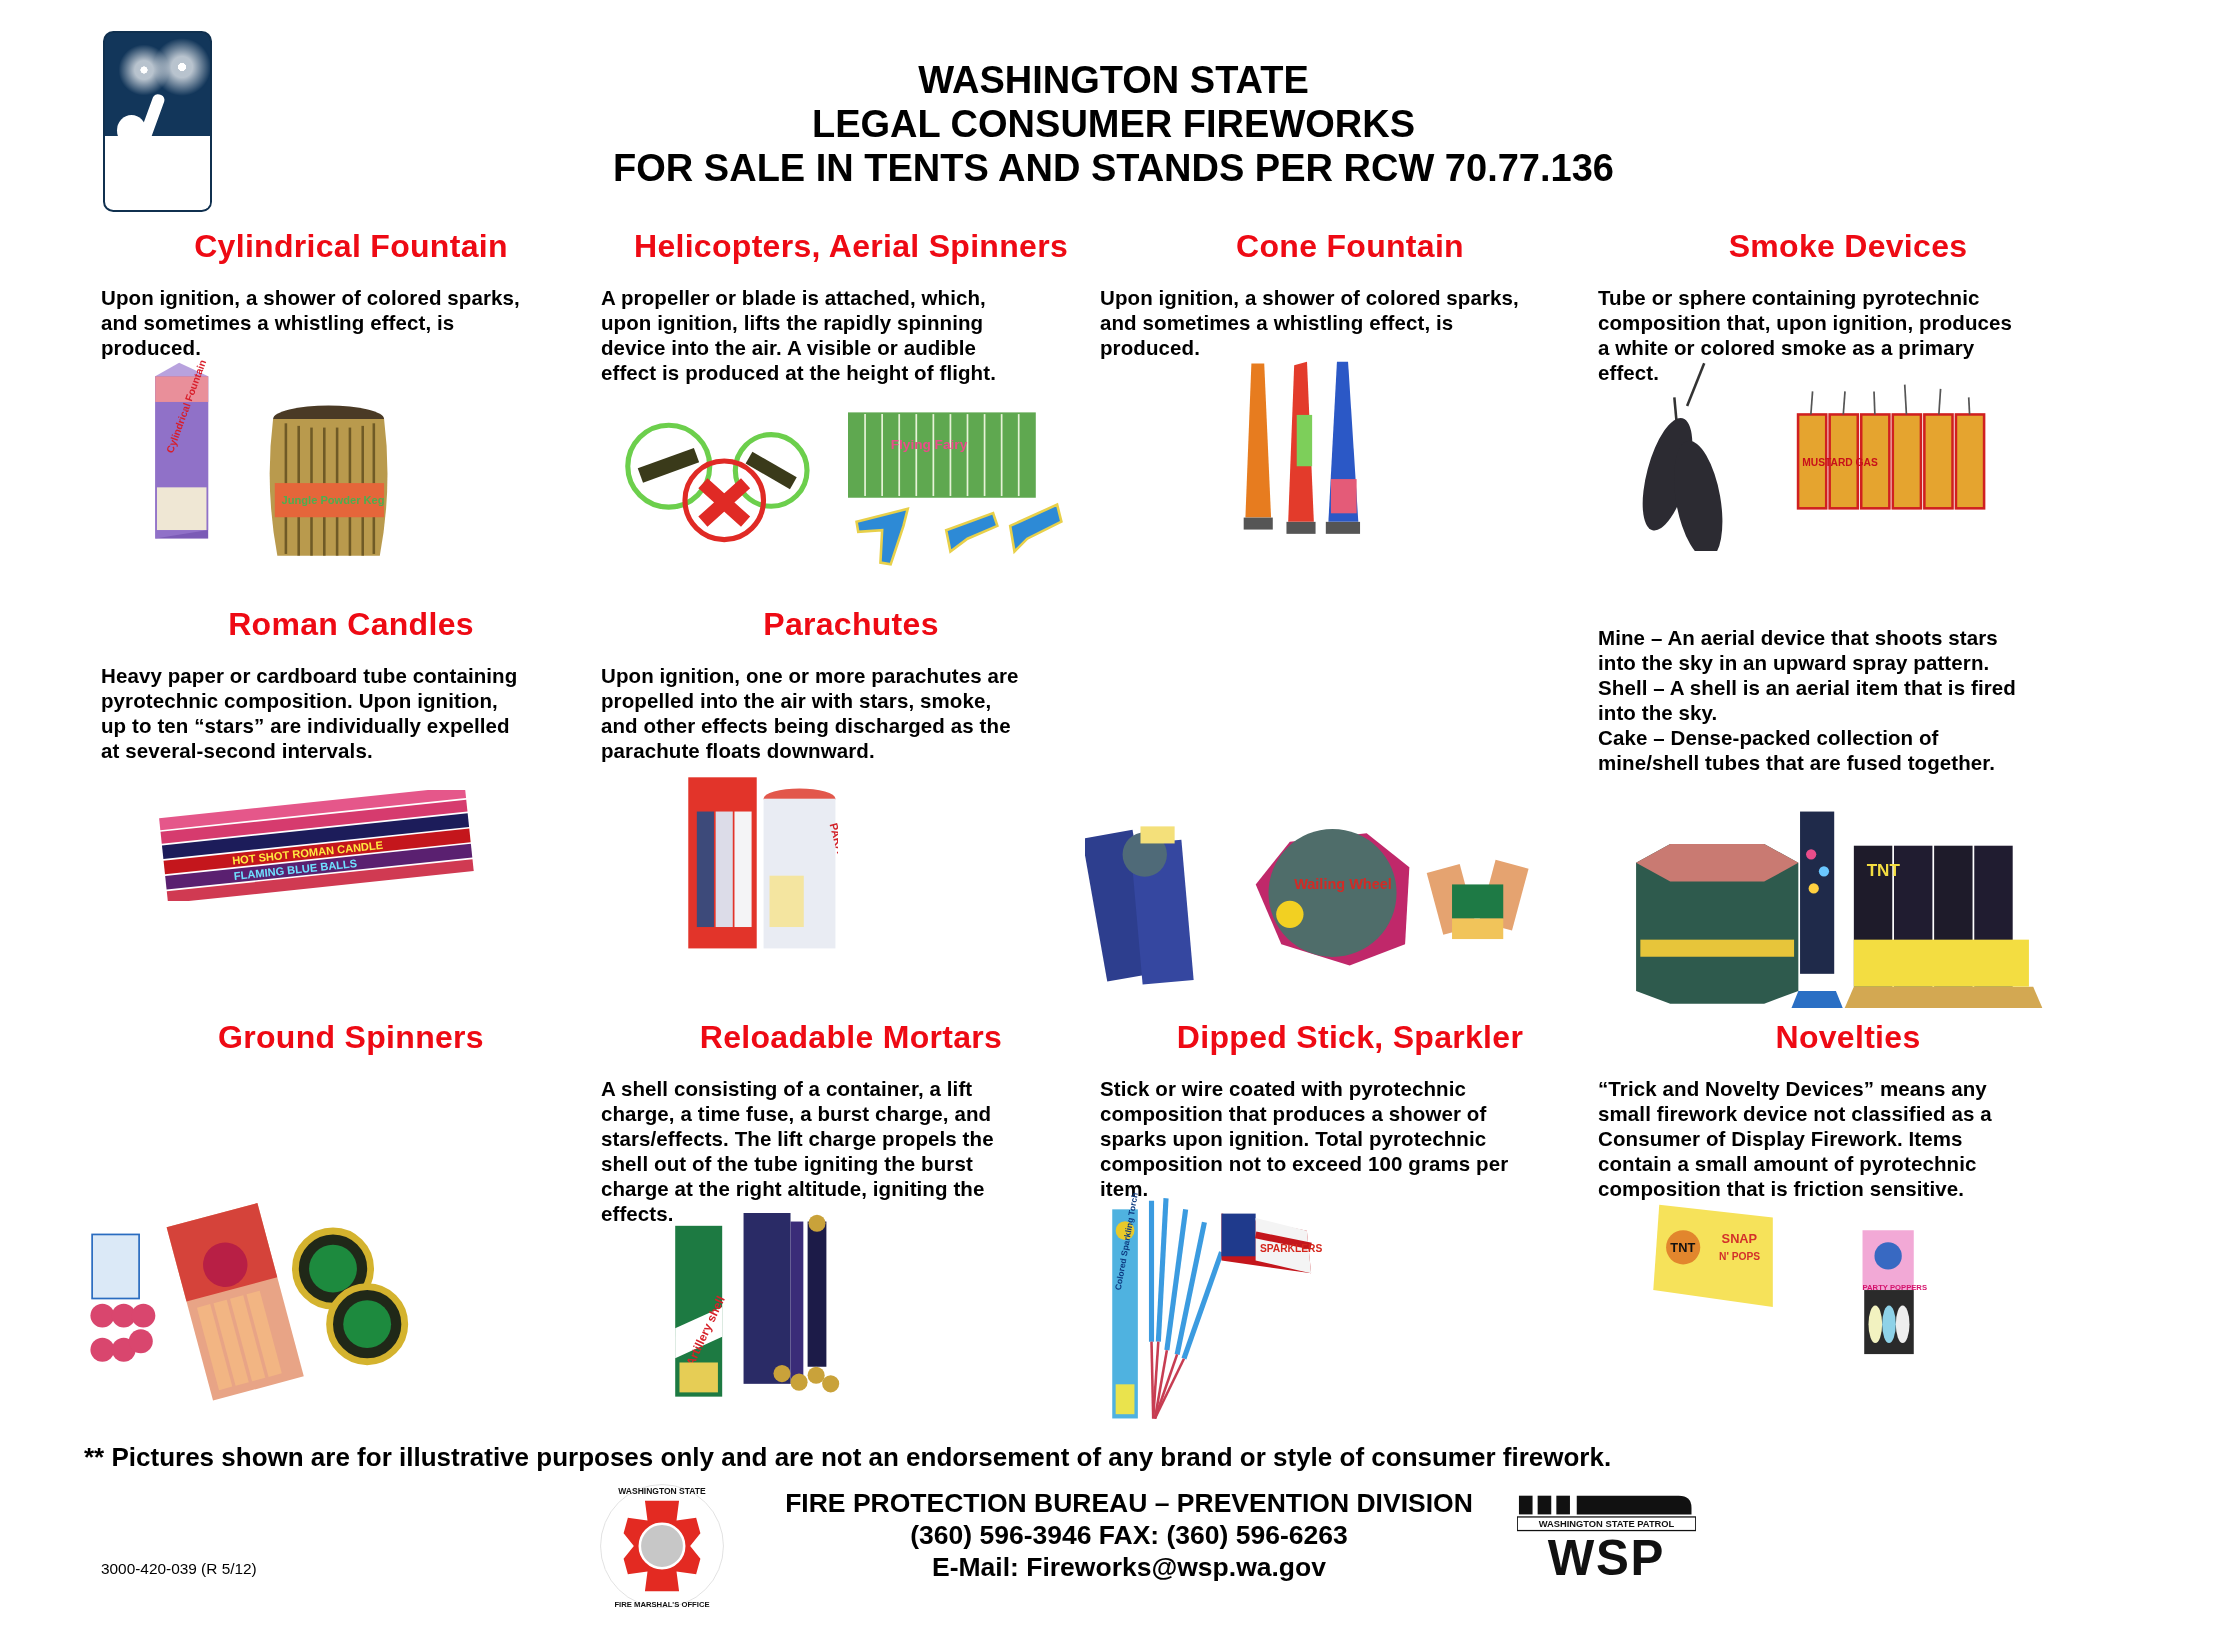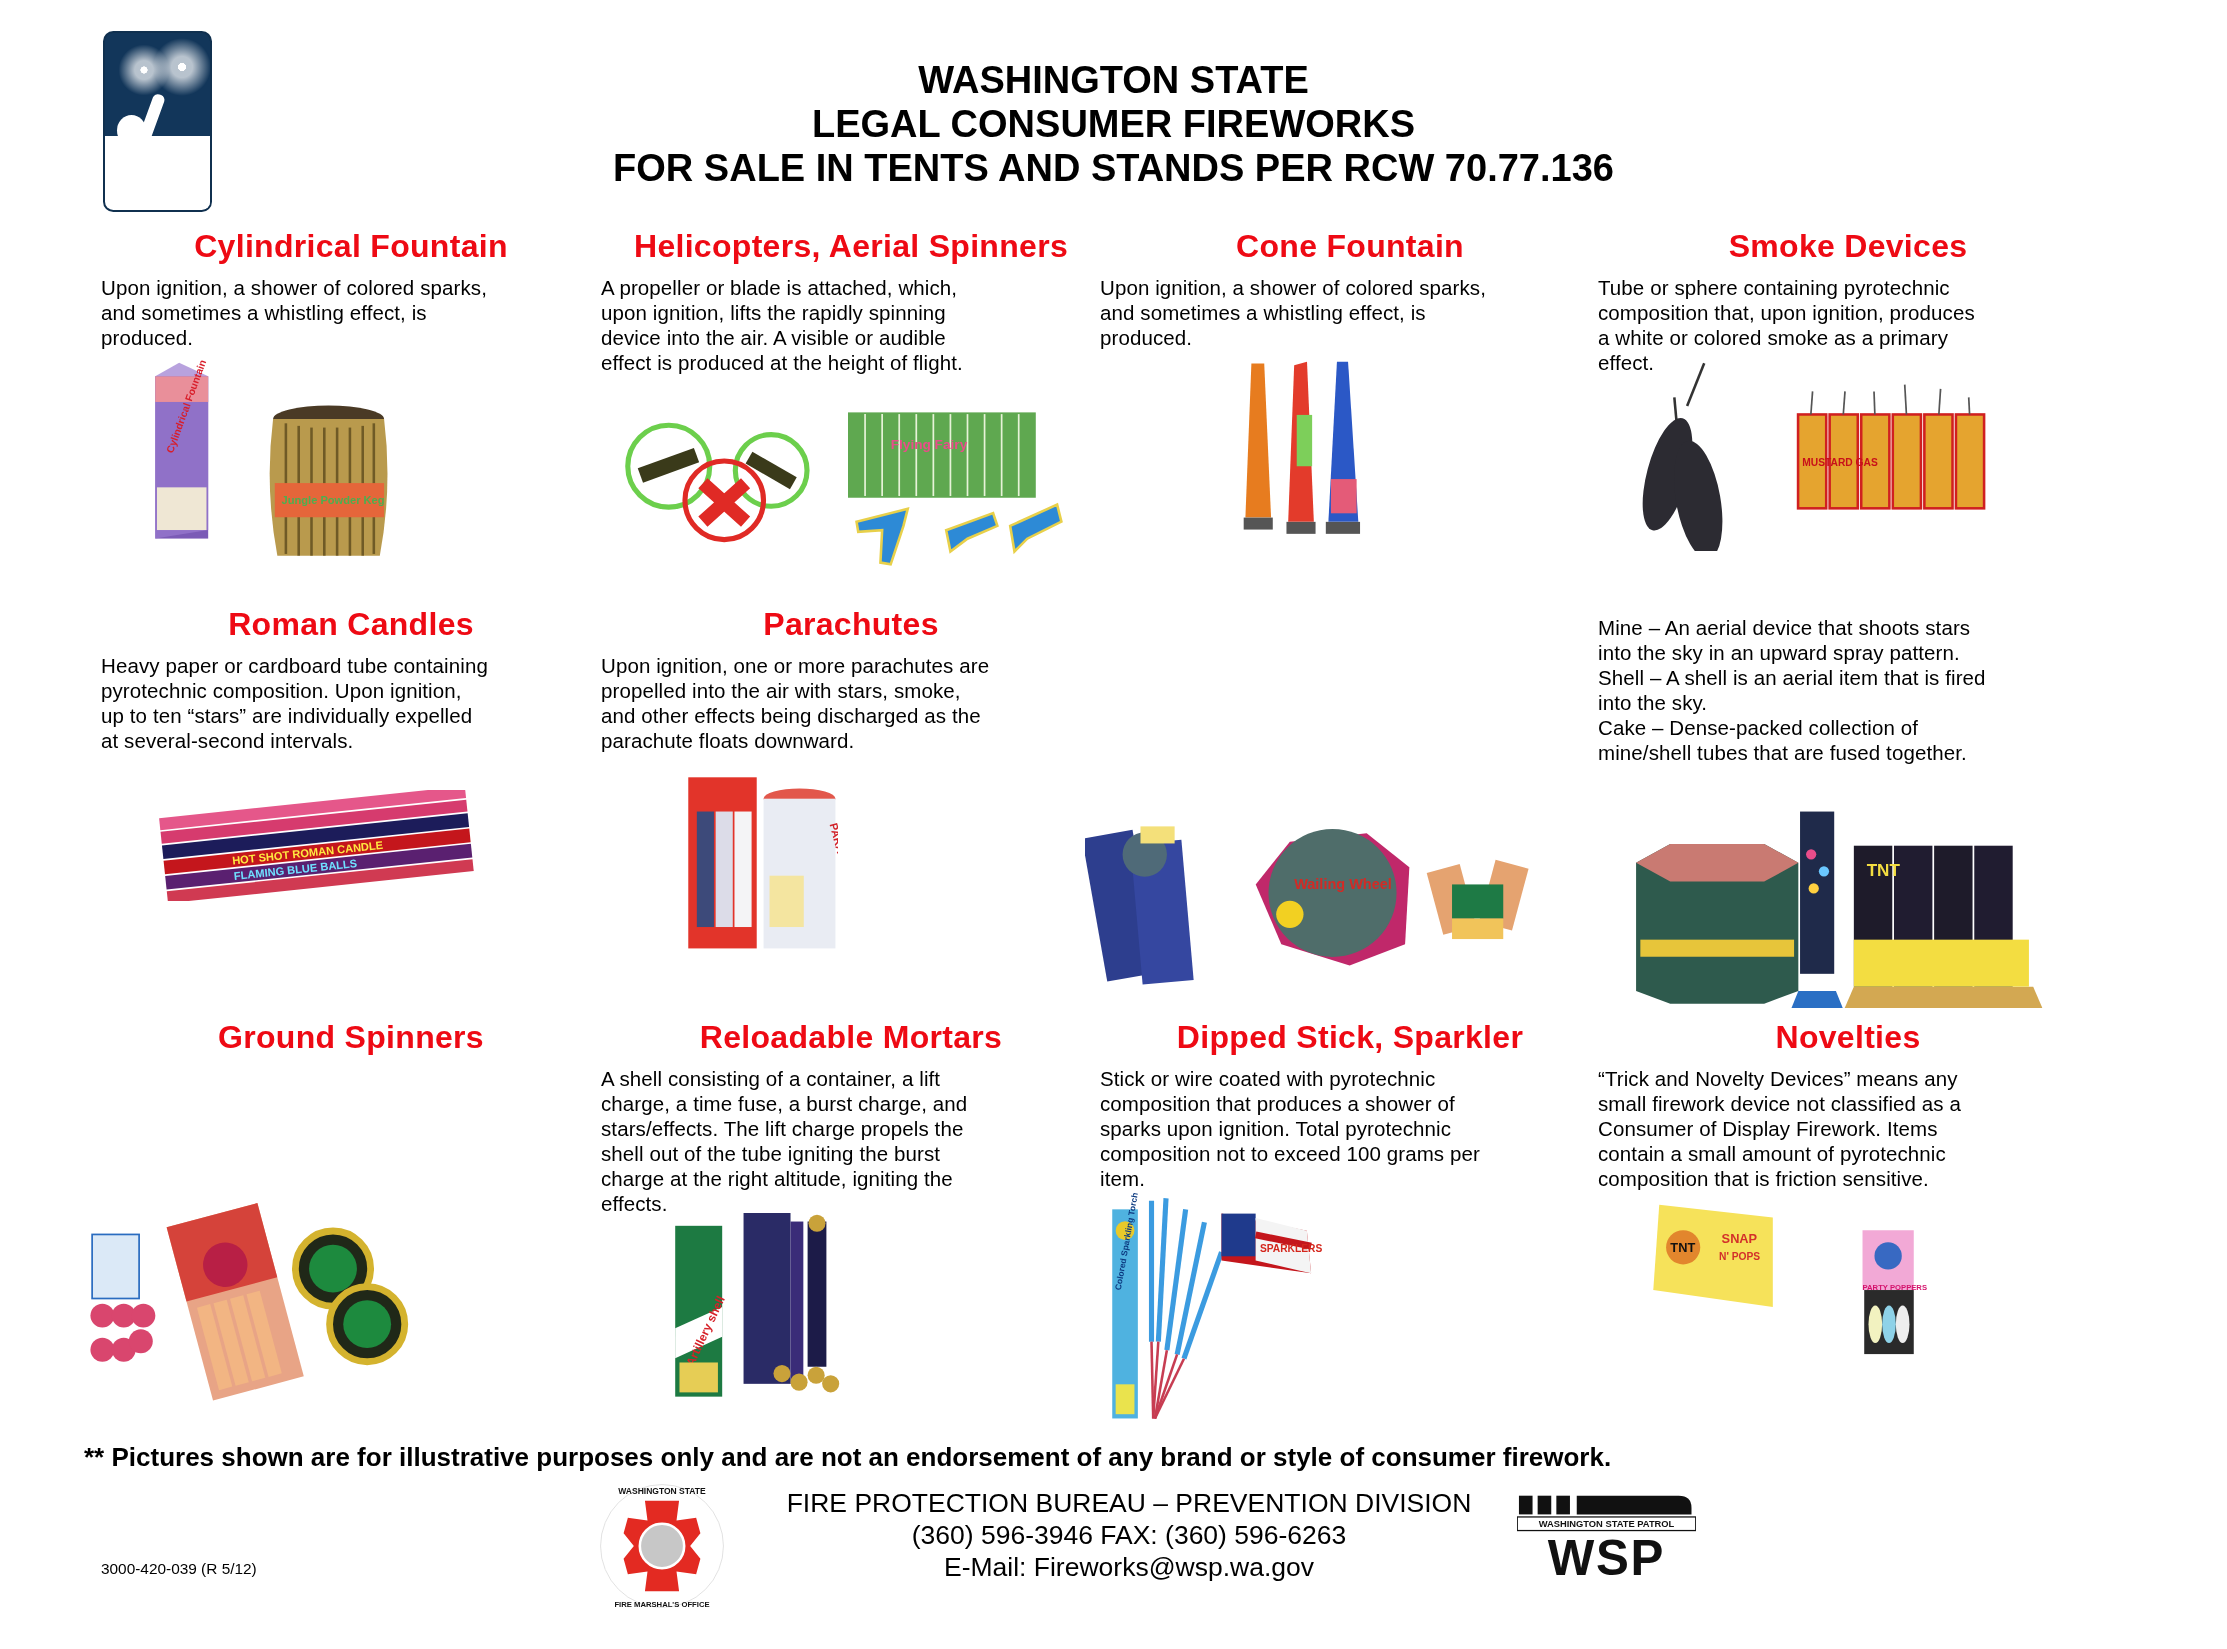--- a/index.html
+++ b/index.html
@@ -14,25 +14,25 @@
   .logo-box .arm { position: absolute; left: 39px; top: 60px; width: 12px; height: 60px; background: #fff; transform: rotate(20deg); border-radius: 5.1px; }
   .logo-box .head2 { position: absolute; left: 70px; top: 113px; width: 26px; height: 27px; background: #fff; border-radius: 50%; }
   .logo-box .body2 { position: absolute; left: 60px; top: 133px; width: 51px; height: 43px; background: #fff; border-radius: 22px 22px 0 0; }
   .logo-box .burst { position: absolute; border-radius: 50%; background: radial-gradient(circle, #ffffff 0 8%, rgba(255,255,255,.7) 9% 22%, rgba(255,255,255,0) 60%); }
   .logo-text { position: absolute; left: 113px; top: 3.4px; font-size: 34px; font-style: italic; font-weight: bold; color: #1f3a60; line-height: 43px; letter-spacing: 0.4px; }
 
   .title { position: absolute; left: 0; top: 58px; width: 2227px; text-align: center; font-weight: bold; font-size: 38px; line-height: 44px; }
 
   .section { position: absolute; width: 500px; }
   .section h2 { font-size: 32px; font-weight: bold; color: #ee0a14; text-align: center; line-height: 38px; letter-spacing: 0.3px; }
-  .section p { font-size: 20.5px; font-weight: normal; line-height: 25px; margin-top: 10px; white-space: pre-line; letter-spacing: 0.1px; }
+  .section p { font-size: 20.5px; font-weight: bold; line-height: 25px; margin-top: 20px; white-space: pre-line; letter-spacing: 0.1px; }
   .pic { position: absolute; }
 
   .disclaimer { position: absolute; left: 84px; top: 1442px; font-size: 26px; font-weight: bold; }
-  .contact { position: absolute; left: 0; top: 1487px; width: 2227px; text-align: center; font-size: 26.5px; font-weight: normal; line-height: 32px; padding-left: 31px; }
+  .contact { position: absolute; left: 0; top: 1487px; width: 2227px; text-align: center; font-size: 26.5px; font-weight: bold; line-height: 32px; padding-left: 31px; }
   .contact .line { display: block; }
   .form-no { position: absolute; left: 101px; top: 1560px; font-size: 15.4px; text-align: right; }
   .seal { position: absolute; left: 598px; top: 1482px; width: 128px; height: 128px; }
   .wsp { position: absolute; left: 1517px; top: 1494px; width: 179px; height: 85px; }
 </style>
 </head>
 <body>
 
 <div class="logo">
   <div class="logo-box">

